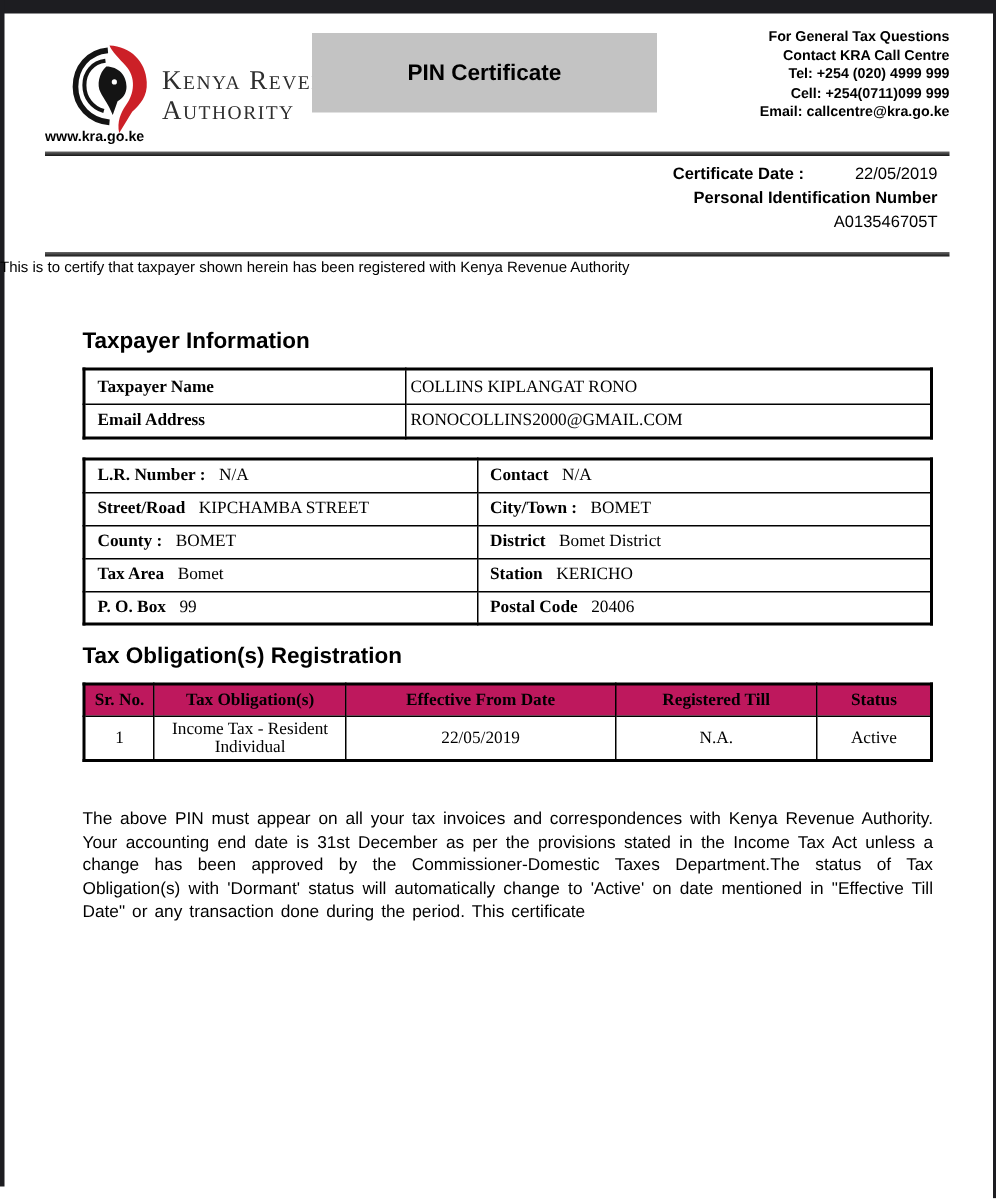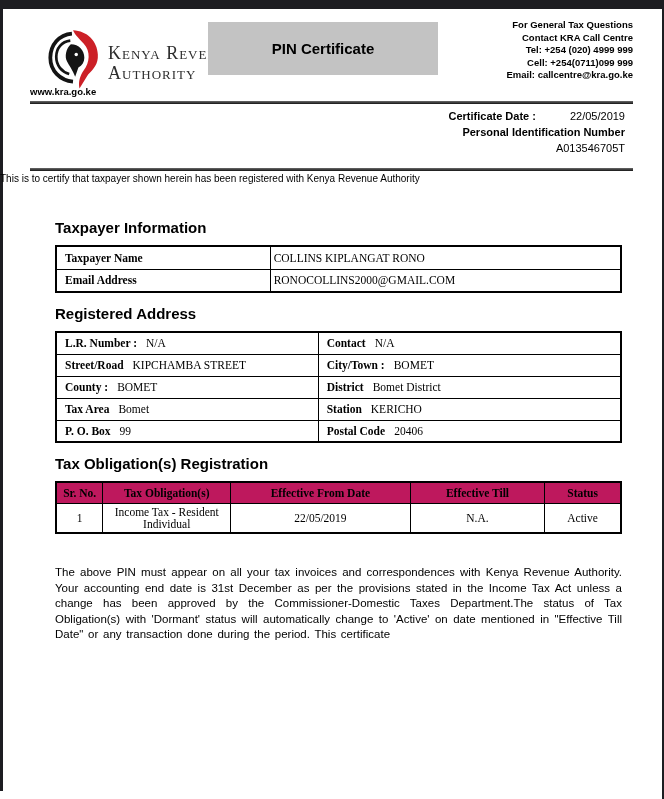--- a/index.html
+++ b/index.html
@@ -141,21 +141,20 @@
         <td>COLLINS KIPLANGAT RONO</td>
       </tr>
       <tr>
         <td class="lbl">Email Address</td>
         <td>RONOCOLLINS2000@GMAIL.COM</td>
       </tr>
     </tbody>
       </table>
 
     <div class="gap"></div>
-    <h2 class="sec">Registered Address</h2>
     <table class="t-addr">
       <tbody>
           <tr>
         <td class="c1">
           <span class="lbl">L.R. Number :</span><span>N/A</span>
         </td>
         <td>
           <span class="lbl">Contact</span><span>N/A</span>
         </td>
       </tr>
@@ -195,21 +194,21 @@
       </table>
 
     <div class="gap"></div>
     <h2 class="sec">Tax Obligation(s) Registration</h2>
     <table class="t-obl">
       <tbody>
           <tr>
         <th class="c-srno">Sr. No.</th>
         <th class="c-obl">Tax Obligation(s)</th>
         <th class="c-from">Effective From Date</th>
-        <th class="c-till">Effective Till</th>
+        <th class="c-till">Registered Till</th>
         <th class="c-stat">Status</th>
       </tr>
       <tr>
         <td>1</td>
         <td>Income Tax - Resident Individual</td>
         <td>22/05/2019</td>
         <td>N.A.</td>
         <td>Active</td>
       </tr>
     </tbody>

